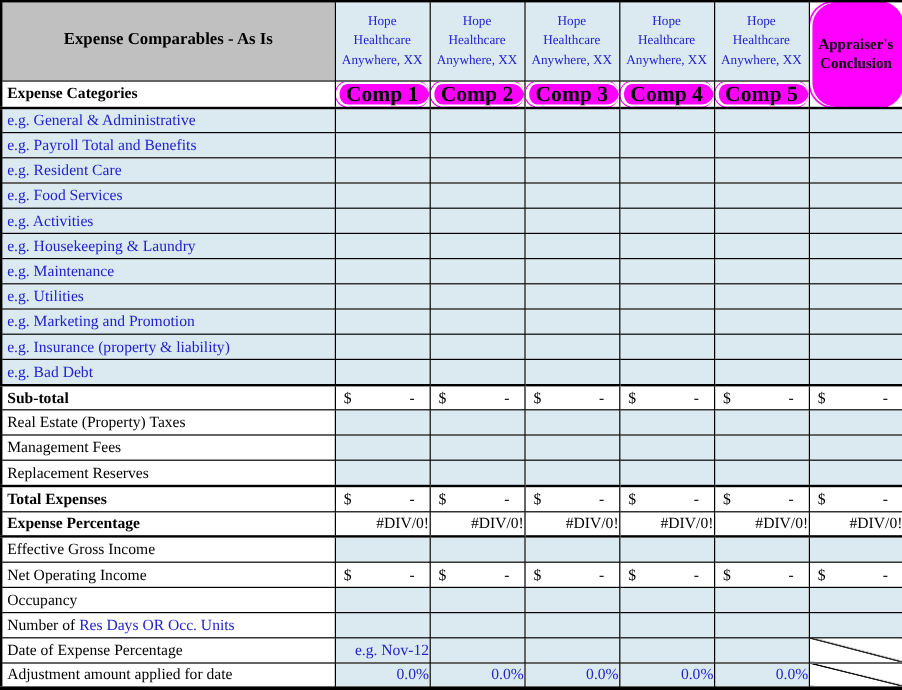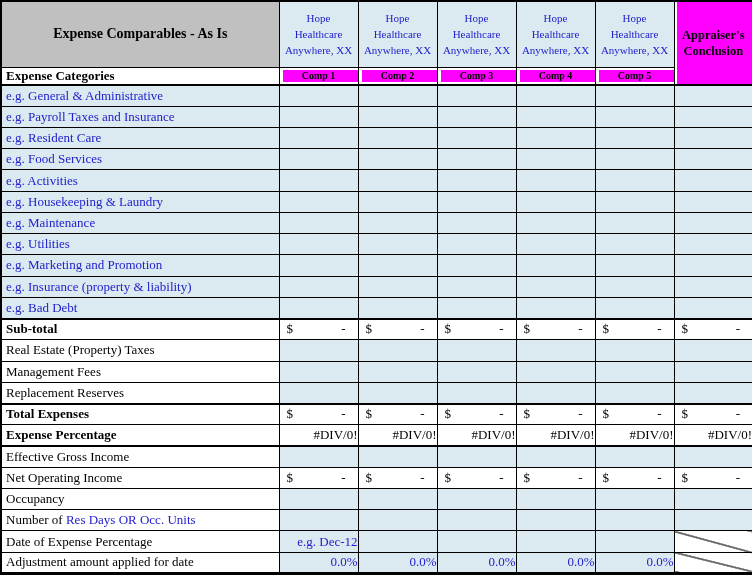--- a/index.html
+++ b/index.html
@@ -11,36 +11,36 @@
     font-family:"Liberation Serif",serif;
   }
   td{
     border:1px solid #000;overflow:hidden;vertical-align:middle;
     font-size:13px;color:#000;padding:0;white-space:nowrap;
   }
   thead tr.r-header{height:66px;}
   thead tr.r-complabels{height:18px;}
   tbody tr{height:19px;}
   .bt2{border-top-width:2px;}
-  .bb2{border-bottom-width:2px;}
+  .bb2{border-bottom-width:2px;border-radius:20px;}
   .c-gray{background:var(--gray,#C0C0C0);}
   .c-magenta{background:var(--magenta,#FF00FF);}
   .c-blue{background:var(--lblue,#DBE9F1);}
   .c-white{background:#fff;}
   .t-blue{color:var(--blue,#2222CC);}
   .t-bold{font-weight:bold;}
   .title{font-weight:bold;text-align:center;font-size:14px;}
   .comp-header{text-align:center;font-size:11px;line-height:16px;padding:1px 4px;white-space:normal;}
   .appraiser{
     font-weight:bold;text-align:center;font-size:12.5px;line-height:16px;
     white-space:normal;padding:1px 6px;
     box-shadow:inset 2px 0 0 #fff;
   }
   .comp-label{
-    text-align:center;font-size:10px;font-weight:600;
+    text-align:center;font-size:18px;font-weight:600;
     box-shadow:inset 3px 0 0 #fff, inset 0 2px 0 #fff, inset 0 -2px 0 #fff;
   }
   .label{text-align:left;padding:0 4px;}
   .center{text-align:right;}
   .money{display:flex;justify-content:space-between;align-items:center;padding:0 12px 0 7px;}
   .diag{
     background-image:linear-gradient(to right top,
       transparent calc(50% - 0.8px), #000 calc(50% - 0.3px),
       #000 calc(50% + 0.3px), transparent calc(50% + 0.8px));
   }
@@ -81,21 +81,21 @@
       <tr>
         <td class="label c-blue t-blue">e.g. General &amp; Administrative</td>
         <td class="c-blue"></td>
         <td class="c-blue"></td>
         <td class="c-blue"></td>
         <td class="c-blue"></td>
         <td class="c-blue"></td>
         <td class="c-blue"></td>
       </tr>
       <tr>
-        <td class="label c-blue t-blue">e.g. Payroll Taxes and Insurance</td>
+        <td class="label c-blue t-blue">e.g. Payroll Total and Benefits</td>
         <td class="c-blue"></td>
         <td class="c-blue"></td>
         <td class="c-blue"></td>
         <td class="c-blue"></td>
         <td class="c-blue"></td>
         <td class="c-blue"></td>
       </tr>
       <tr>
         <td class="label c-blue t-blue">e.g. Resident Care</td>
         <td class="c-blue"></td>
@@ -352,21 +352,21 @@
         <td class="label c-white"><span>Number of </span><span class="t-blue">Res Days OR Occ. Units</span></td>
         <td class="c-blue"></td>
         <td class="c-blue"></td>
         <td class="c-blue"></td>
         <td class="c-blue"></td>
         <td class="c-blue"></td>
         <td class="c-blue"></td>
       </tr>
       <tr>
         <td class="label c-white">Date of Expense Percentage</td>
-        <td class="c-blue center t-blue">e.g. Dec-12</td>
+        <td class="c-blue center t-blue">e.g. Nov-12</td>
         <td class="c-blue"></td>
         <td class="c-blue"></td>
         <td class="c-blue"></td>
         <td class="c-blue"></td>
         <td class="c-white diag"></td>
       </tr>
       <tr>
         <td class="label c-white">Adjustment amount applied for date</td>
         <td class="c-blue center t-blue">0.0%</td>
         <td class="c-blue center t-blue">0.0%</td>

